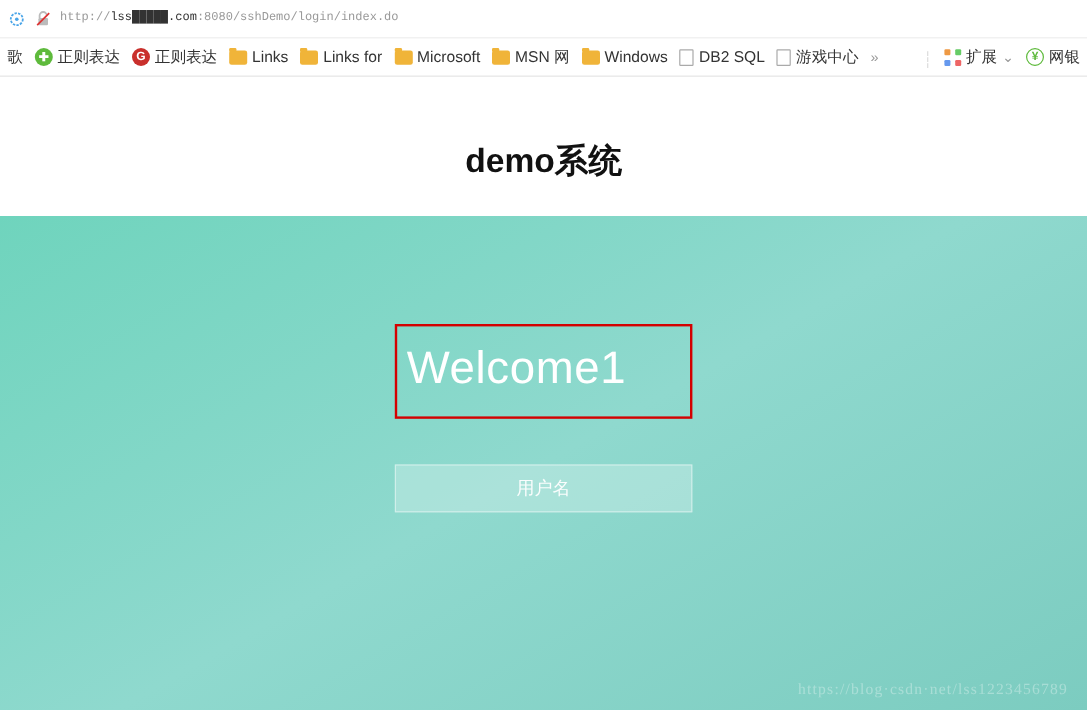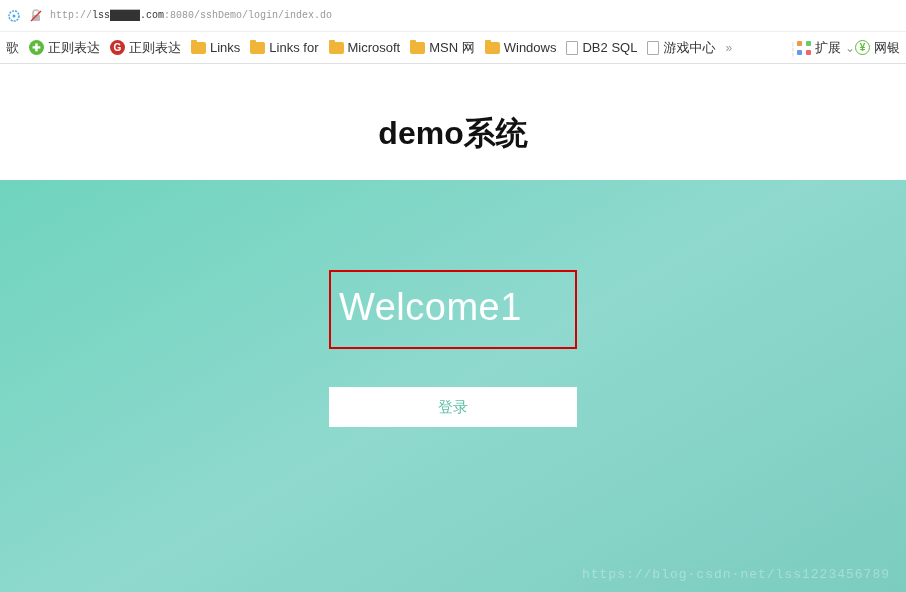--- a/index.html
+++ b/index.html
@@ -26,21 +26,21 @@
       display:flex;
       align-items:center;
       height:32px;
       padding:0 6px;
       gap:10px;
       border-bottom:1px solid #e0e0e0;
       font-size:13px;
       color:#333;
     }
     .bm { display:flex; align-items:center; gap:4px; white-space:nowrap; cursor:pointer; }
-    .bm-right { margin-left:auto; display:flex; align-items:flex-end; }
+    .bm-right { margin-left:auto; display:flex; align-items:flex-end; gap:10px; }
     .folder-icon { width:15px; height:12px; background:#f0b439; border-radius:2px; position:relative; display:inline-block; }
     .folder-icon::before { content:""; position:absolute; top:-2px; left:0; width:6px; height:3px; background:#f0b439; border-radius:1px 1px 0 0; }
     .doc-icon { width:12px; height:14px; border:1px solid #aaa; border-radius:1px; display:inline-block; background:#fff; }
     .circle-icon { width:15px; height:15px; border-radius:50%; display:inline-flex; align-items:center; justify-content:center; color:#fff; font-size:10px; font-weight:bold; }
     .circ-green { background:#5eba3c; }
     .circ-red { background:#c9302c; }
     .circ-shield { border:1.5px solid #5eba3c; background:none; color:#5eba3c; }
     .chev { color:#999; font-size:12px; }
     .ext-squares { width:14px; height:14px; position:relative; }
     .ext-squares span { position:absolute; width:5px; height:5px; border-radius:1px; }
@@ -55,21 +55,21 @@
       width:100%;
     }
     .page-header {
       height:116px;
       display:flex;
       align-items:center;
       justify-content:center;
       background:#fff;
     }
     .page-title {
-      font-size:32px;
+      font-size:28px;
       font-weight:700;
       color:#111;
       margin-top:24px;
     }
     .login-area {
       background: linear-gradient(150deg, #6fd4bd 0%, #8fd9ce 50%, #7cccc0 100%);
       width:100%;
       height:412px;
       position:relative;
       display:flex;
@@ -111,21 +111,21 @@
       color:#5bbfa5;
       font-size:15px;
       cursor:pointer;
     }
     .watermark {
       position:absolute;
       bottom:10px;
       right:16px;
       color:rgba(255,255,255,0.32);
       font-size:13px;
-      font-family: Liberation Mono, monospace;
+      font-family: Liberation Serif, serif;
       letter-spacing:1px;
     }
     .bm-trunc { max-width:60px; overflow:hidden; text-overflow:clip; }
   </style>
 </head>
 <body>
 
 <div class="address-bar">
   <span class="addr-icon gear-icon">
     <svg width="16" height="16" viewBox="0 0 16 16">
@@ -208,17 +208,17 @@
 
 <div class="page">
   <div class="page-header">
     <h1 class="page-title">demo系统</h1>
   </div>
   <div class="login-area">
     <div class="login-box">
       <div class="welcome-frame">
         <div class="welcome-text">Welcome1</div>
       </div>
-      <button class="login-btn">登录</button>
+      <input class="login-input" type="text" placeholder="用户名" style="">
     </div>
     <div class="watermark">https://blog·csdn·net/lss1223456789</div>
   </div>
 </div>
 
 </body></html>

